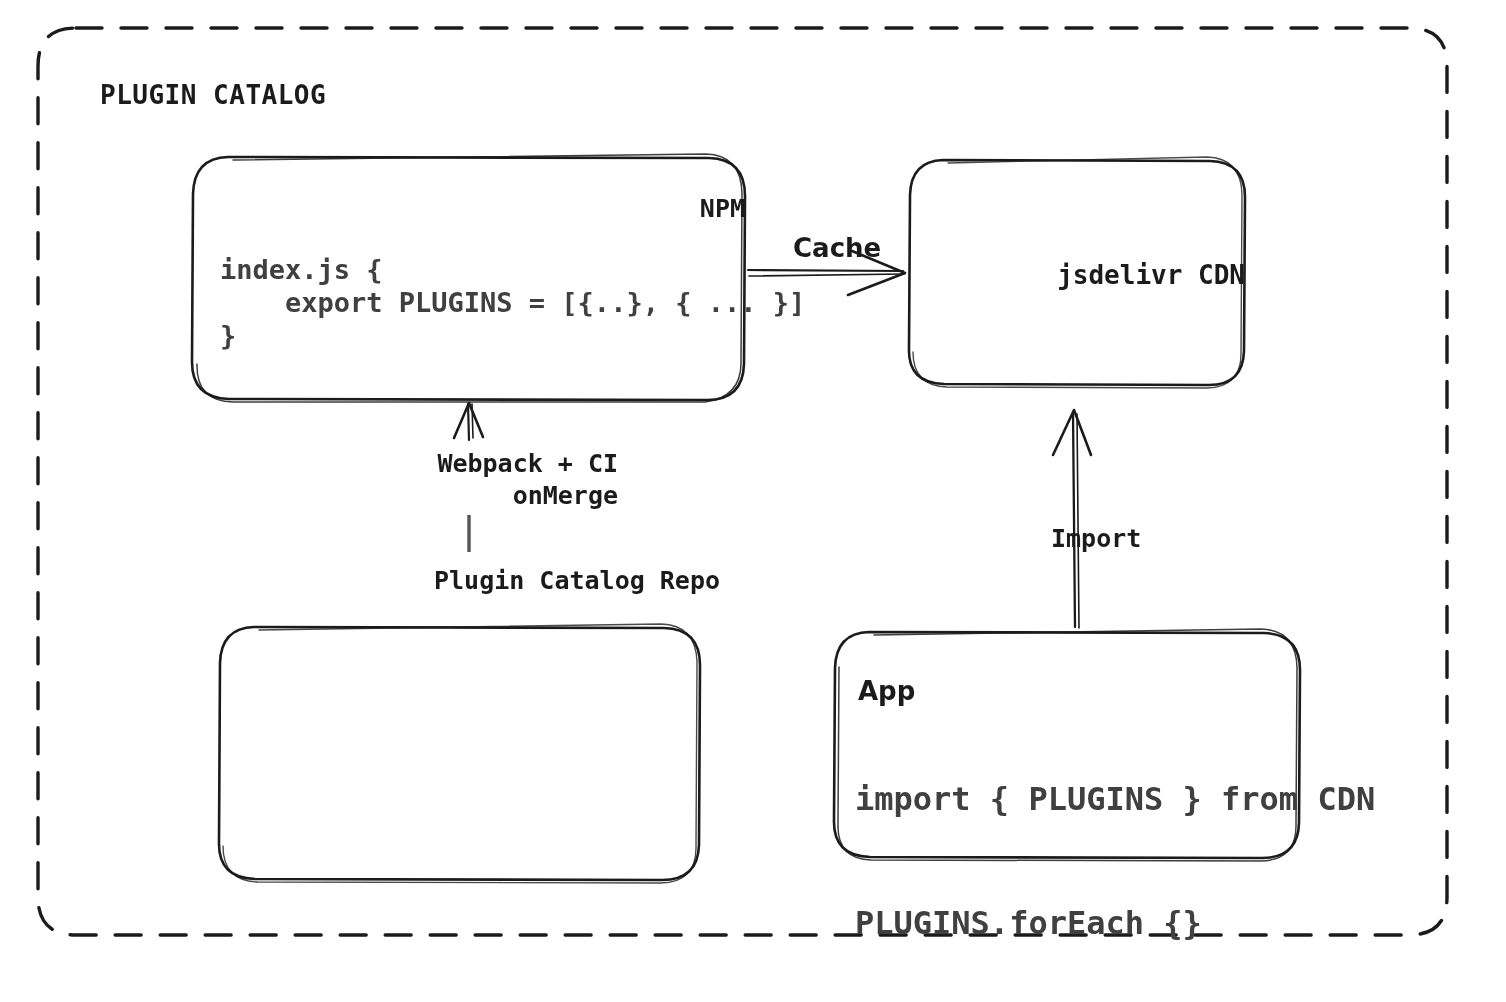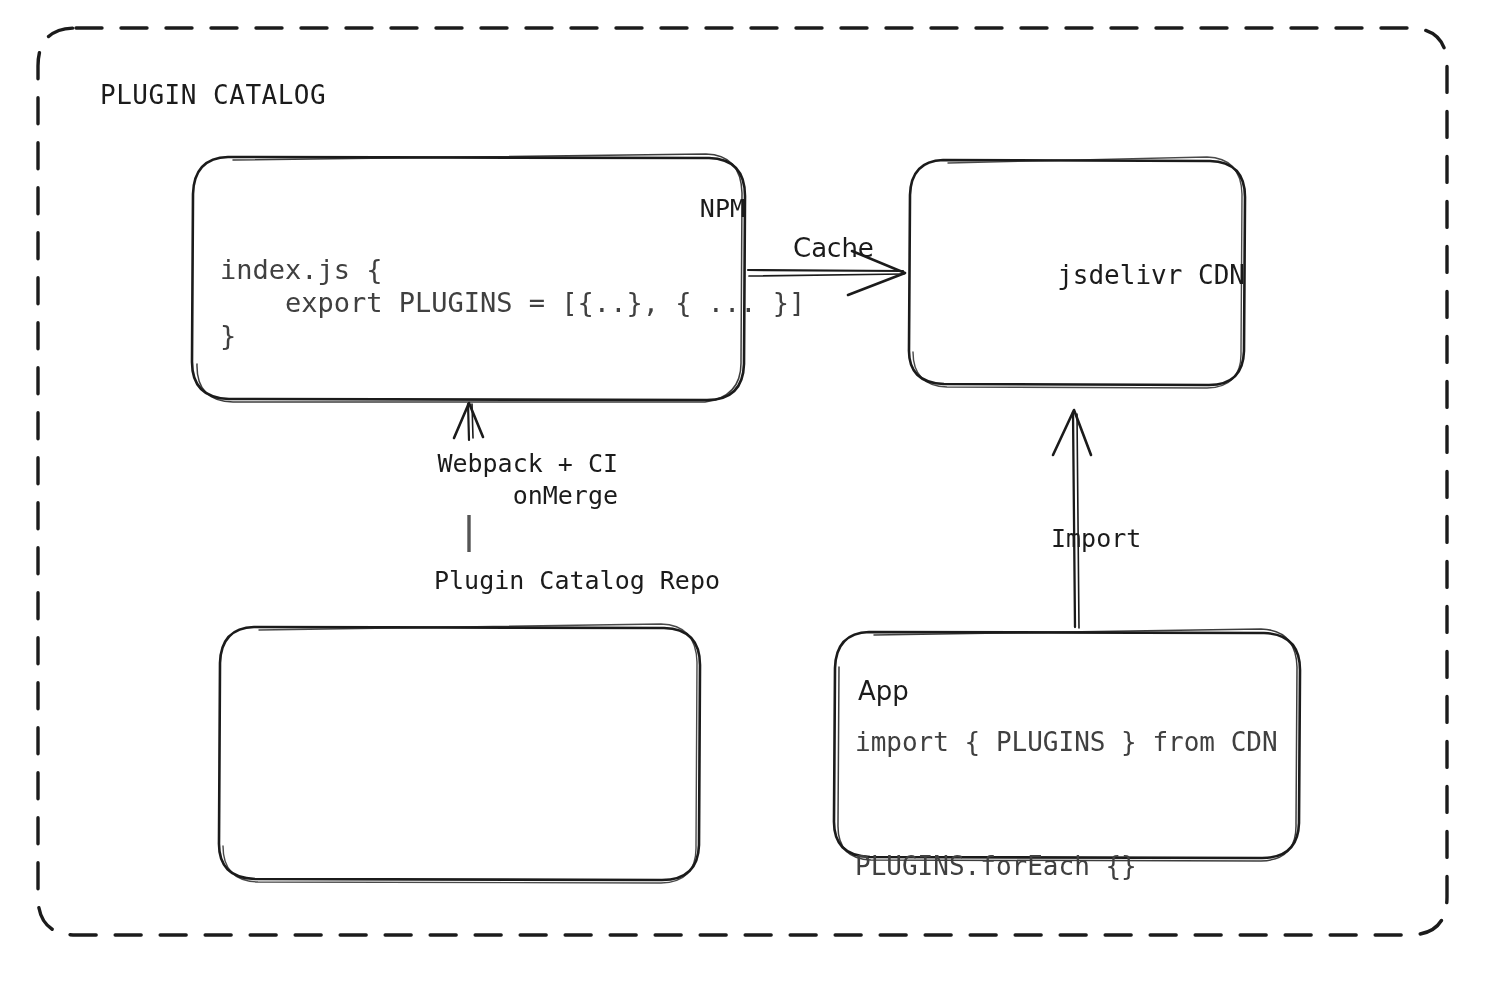--- a/index.html
+++ b/index.html
@@ -8,20 +8,21 @@
     background: #ffffff;
   }
   #canvas {
     position: relative;
     width: 1506px;
     height: 1002px;
     background: #ffffff;
     overflow: hidden;
     font-family: "DejaVu Sans Mono", monospace;
     color: #1b1b1b;
+    font-weight: bold;
   }
   #sketch-layer {
     position: absolute;
     left: 0;
     top: 0;
     width: 1506px;
     height: 1002px;
     pointer-events: none;
   }
   .txt {
@@ -111,22 +112,22 @@
   }
 
   
   #app-title {
     left: 858px;
     top: 678px;
     font-size: 26px;
   }
   #app-code {
     left: 855px;
-    top: 711px;
-    font-size: 26px;
+    top: 768px;
+    font-size: 32px;
     line-height: 62px;
   }
 </style>
 </head>
 <body>
 
 <div id="canvas">
 
   <svg id="sketch-layer" viewBox="0 0 1506 1002">
 

